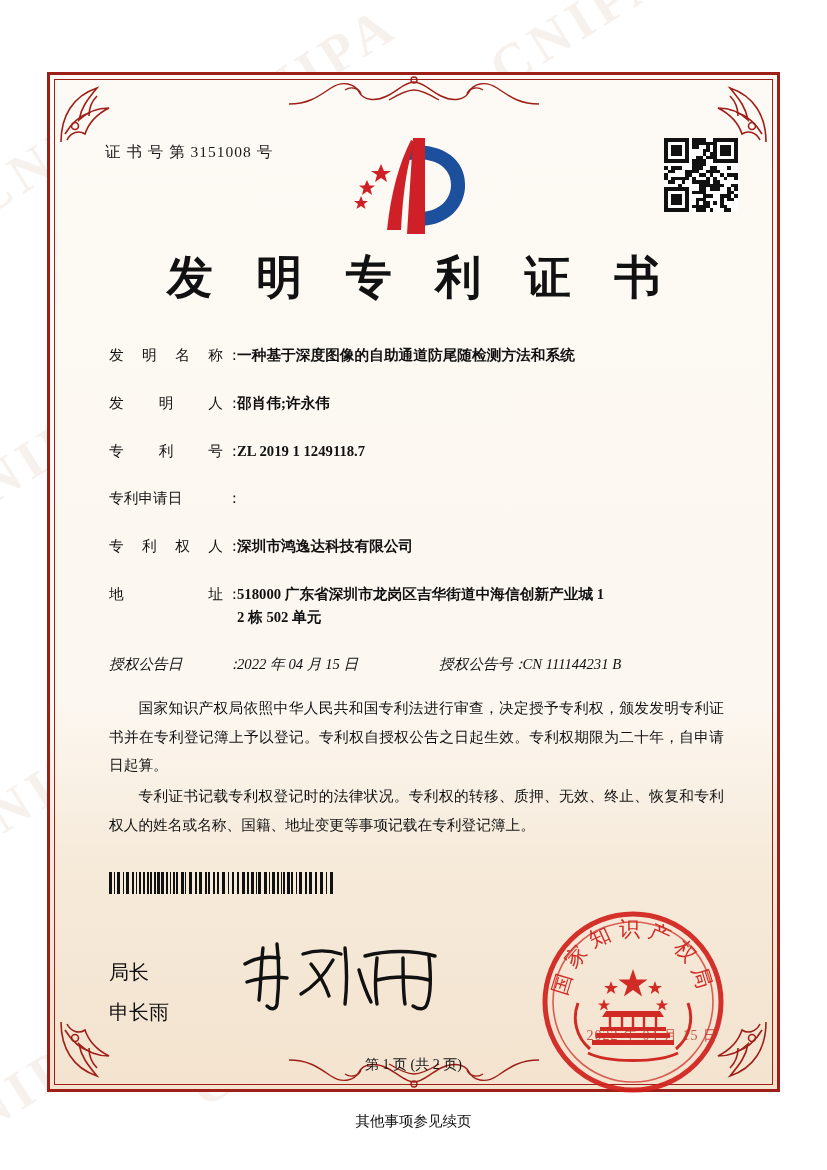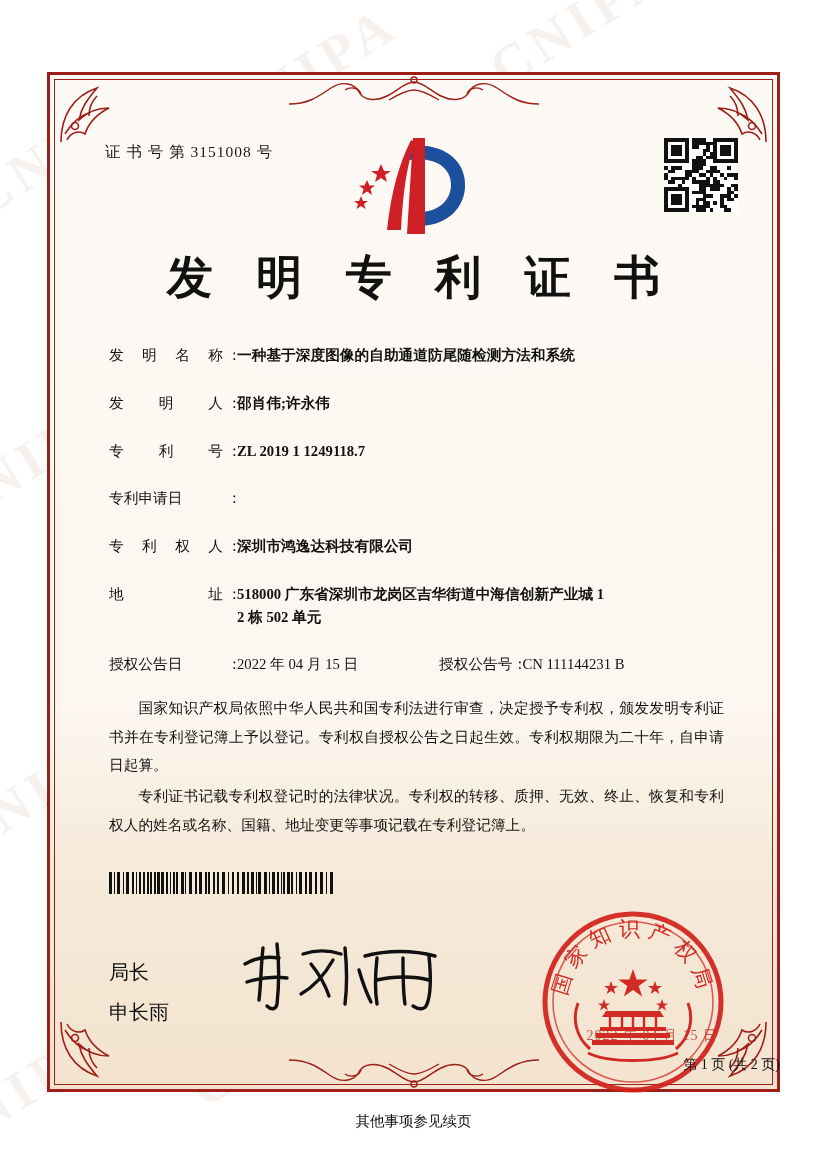--- a/index.html
+++ b/index.html
@@ -163,21 +163,21 @@
     display: flex;
     justify-content: space-between;
     padding-right: 4px;
     box-sizing: border-box;
   }
   .flabel.spread span { display: inline-block; }
   .fcolon { width: 10px; flex: 0 0 10px; }
   .fvalue { flex: 1 1 auto; font-weight: bold; }
   .fvalue .second-line { display: block; }
 
-  .frow.dual { margin-bottom: 20px; }
+  .frow.dual { margin-bottom: 20px; font-style: italic; }
   .dual .left-part { display: flex; flex: 0 0 330px; }
   .dual .right-part { display: flex; text-align: right; }
   .dual .rlabel { white-space: nowrap; }
 
   
   .paragraphs {
     position: absolute;
     left: 62px;
     right: 56px;
     top: 622px;
@@ -236,21 +236,21 @@
     color: #c0392b;
     letter-spacing: 1px;
     opacity: 0.85;
   }
 
   
   .page-no {
     position: absolute;
     left: 0; right: 0;
     bottom: 18px;
-    text-align: right;
+    text-align: center;
     font-size: 14px;
     color: #111;
   }
   .outside-note {
     position: absolute;
     left: 0; right: 0;
     top: 1112px;
     text-align: center;
     font-size: 14.5px;
     color: #111;

